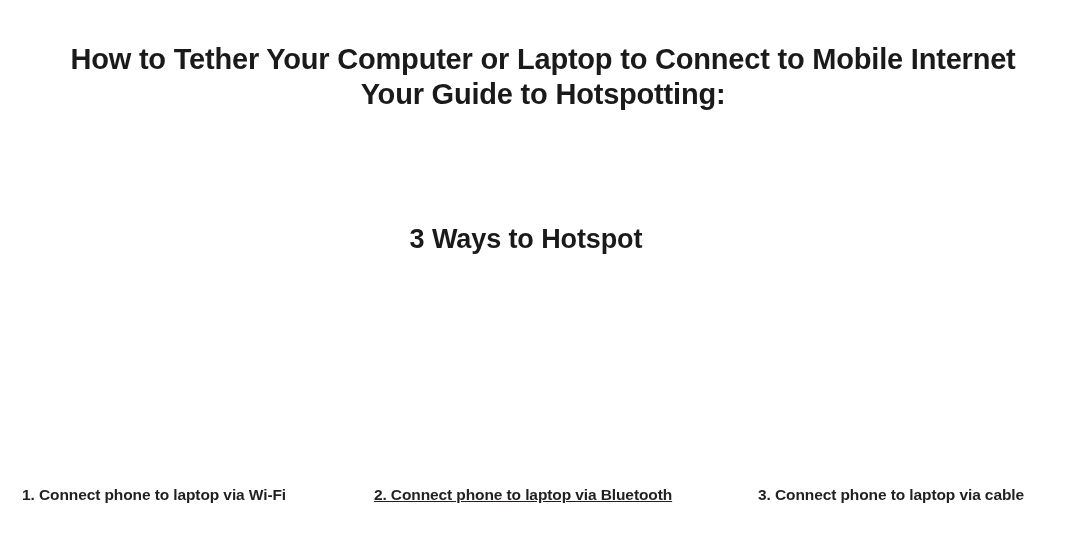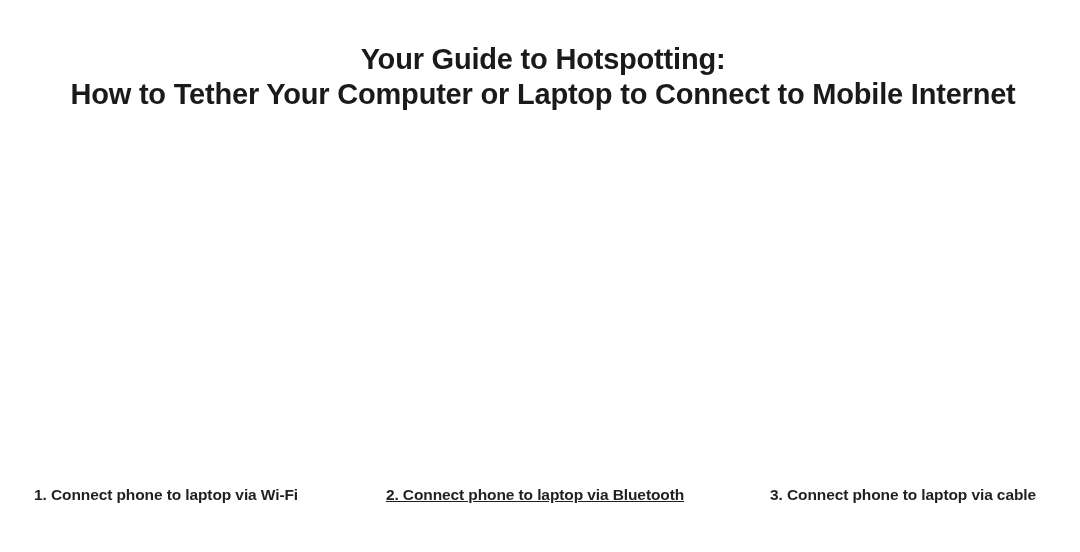--- a/index.html
+++ b/index.html
@@ -50,21 +50,21 @@
     text-align: center;
     font-size: 27px;
     font-weight: bold;
     color: #1a1a1a;
     letter-spacing: -0.1px;
     padding-right: 28px;
   }
   .columns {
     position: absolute;
     top: 486px;
-    left: 16px;
+    left: 4px;
     width: 1032px;
     display: flex;
     align-items: flex-start;
     justify-content: flex-end;
   }
   .column {
     flex: 1 1 0;
     padding: 0 12px;
   }
   .column-1 { text-align: left; padding-left: 18px; }
@@ -77,24 +77,25 @@
     letter-spacing: -0.1px;
     white-space: nowrap;
   }
 </style>
 </head>
 <body>
 
 <div class="page">
 
   <div class="title-block">
+    <div class="title-line title-line-2">How to Tether Your Computer or Laptop to Connect to Mobile Internet</div>
     <div class="title-line title-line-1">Your Guide to Hotspotting:</div>
-    <div class="title-line title-line-2">How to Tether Your Computer or Laptop to Connect to Mobile Internet</div>
   </div>
 
+  <div class="subtitle">3 Ways to Hotspot</div>
 
   <div class="columns">
     <div class="column column-1">
       <div class="step-label">1. Connect phone to laptop via Wi-Fi</div>
     </div>
     <div class="column column-2">
       <div class="step-label">2. Connect phone to laptop via Bluetooth</div>
     </div>
     <div class="column column-3">
       <div class="step-label">3. Connect phone to laptop via cable</div>

